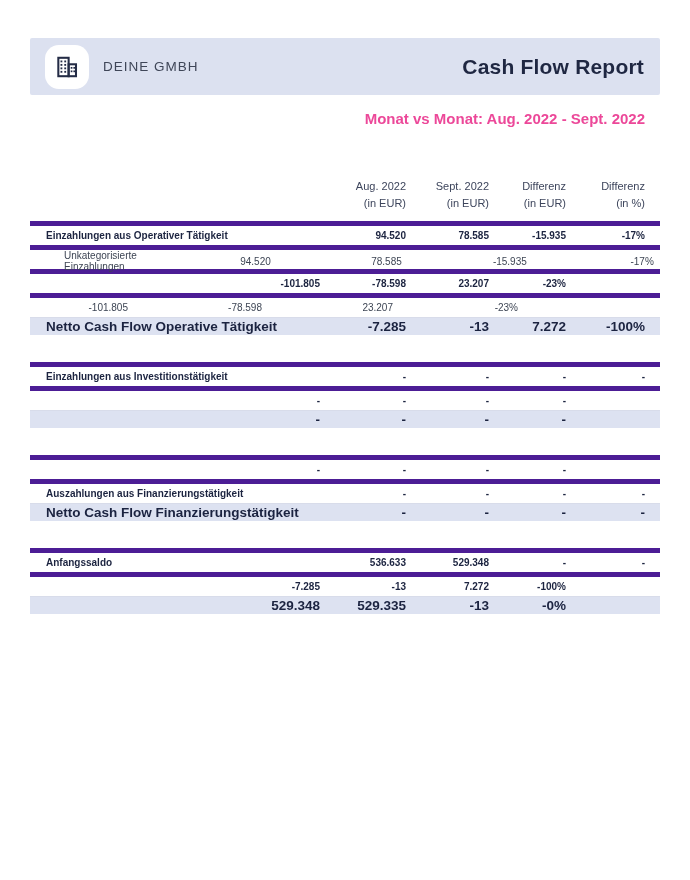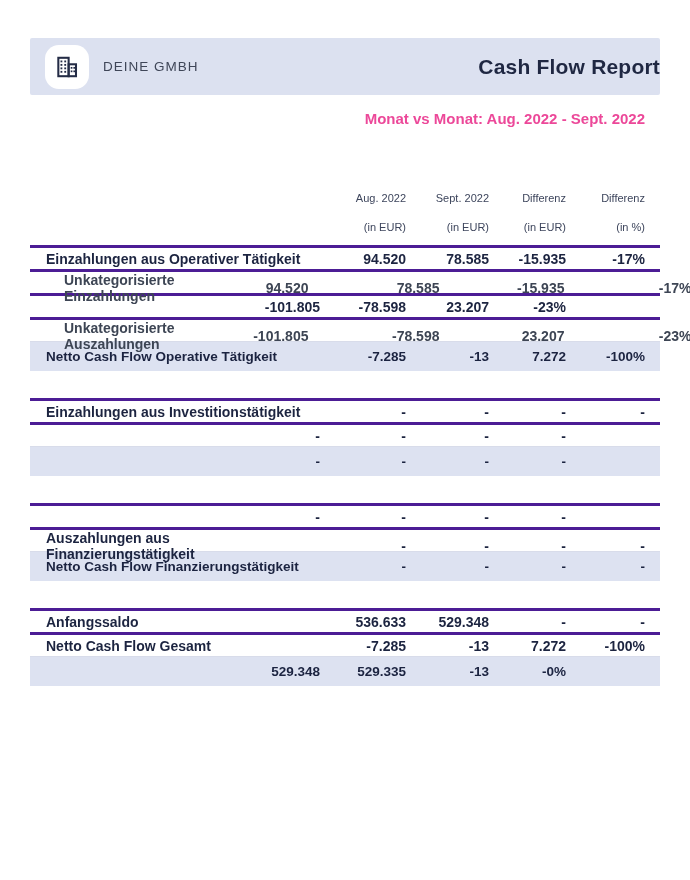--- a/index.html
+++ b/index.html
@@ -24,21 +24,21 @@
     background:#ffffff; border-radius:14px;
     display:flex; align-items:center; justify-content:center;
     flex:0 0 auto;
   }
   .company-name {
     margin-left:14px;
     font-size:13.5px; letter-spacing:1px;
     color:#3f4658;
   }
   .report-title {
-    margin-left:auto; margin-right:0;
+    margin-left:auto; margin-right:16px;
     font-size:21px; font-weight:bold;
     color:#1f2742;
     letter-spacing:0.2px;
   }
 
   
   .subtitle {
     position:absolute; top:110px; right:45px;
     font-size:15px; font-weight:bold;
     color:#ec4899;
@@ -56,30 +56,30 @@
     align-items:center;
   }
   .col-headers {
     margin-bottom:9px;
   }
   .col-headers .chead {
     text-align:right;
     font-size:11px; line-height:17px;
     color:#3d455c;
   }
-  .col-headers .chead span { display:block;margin-top:12px; }
-
-  .rowline { height:24px; border-top:3px solid #4c1d95; font-size:14px; }
+  .col-headers .chead span { display:block; }
+
+  .rowline { height:24px; border-top:5px solid #4c1d95; font-size:10px; }
   .num { text-align:right; }
 
   .r-bold { font-weight:bold; color:#1c2440; }
-  .r-sub  { font-weight:bold; color:#3d4554;gap:48px; }
+  .r-sub  { font-weight:normal; color:#3d4554;gap:48px; }
   .r-sub .label { padding-left:18px; }
   .r-total {
-    height:30px;
+    height:18px;
     background:#dde2f1;
     border-top:1px solid #d8dcea;
     font-weight:bold; font-size:13.5px;
     color:#1b2340;
   }
   .section-gap { height:27px; }
 
   .building-svg { display:block; }
 </style>
 </head>
@@ -153,21 +153,20 @@
         <div class="num">-15.935</div>
         <div class="num">-17%</div>
       </div>
       <div class="trow rowline r-bold">
         <div class="num">-101.805</div>
         <div class="num">-78.598</div>
         <div class="num">23.207</div>
         <div class="num">-23%</div>
       </div>
       <div class="trow rowline r-sub">
-        <div class="label">Unkategorisierte Auszahlungen</div>
         <div class="num">-101.805</div>
         <div class="num">-78.598</div>
         <div class="num">23.207</div>
         <div class="num">-23%</div>
       </div>
       <div class="trow r-total">
         <div class="label">Netto Cash Flow Operative Tätigkeit</div>
         <div class="num">-7.285</div>
         <div class="num">-13</div>
         <div class="num">7.272</div>
@@ -228,21 +227,20 @@
 
     <div>
       <div class="trow rowline r-bold">
         <div class="label">Anfangssaldo</div>
         <div class="num">536.633</div>
         <div class="num">529.348</div>
         <div class="num">-</div>
         <div class="num">-</div>
       </div>
       <div class="trow rowline r-bold">
-        <div class="label">Netto Cash Flow Gesamt</div>
         <div class="num">-7.285</div>
         <div class="num">-13</div>
         <div class="num">7.272</div>
         <div class="num">-100%</div>
       </div>
       <div class="trow r-total">
         <div class="num">529.348</div>
         <div class="num">529.335</div>
         <div class="num">-13</div>
         <div class="num">-0%</div>

